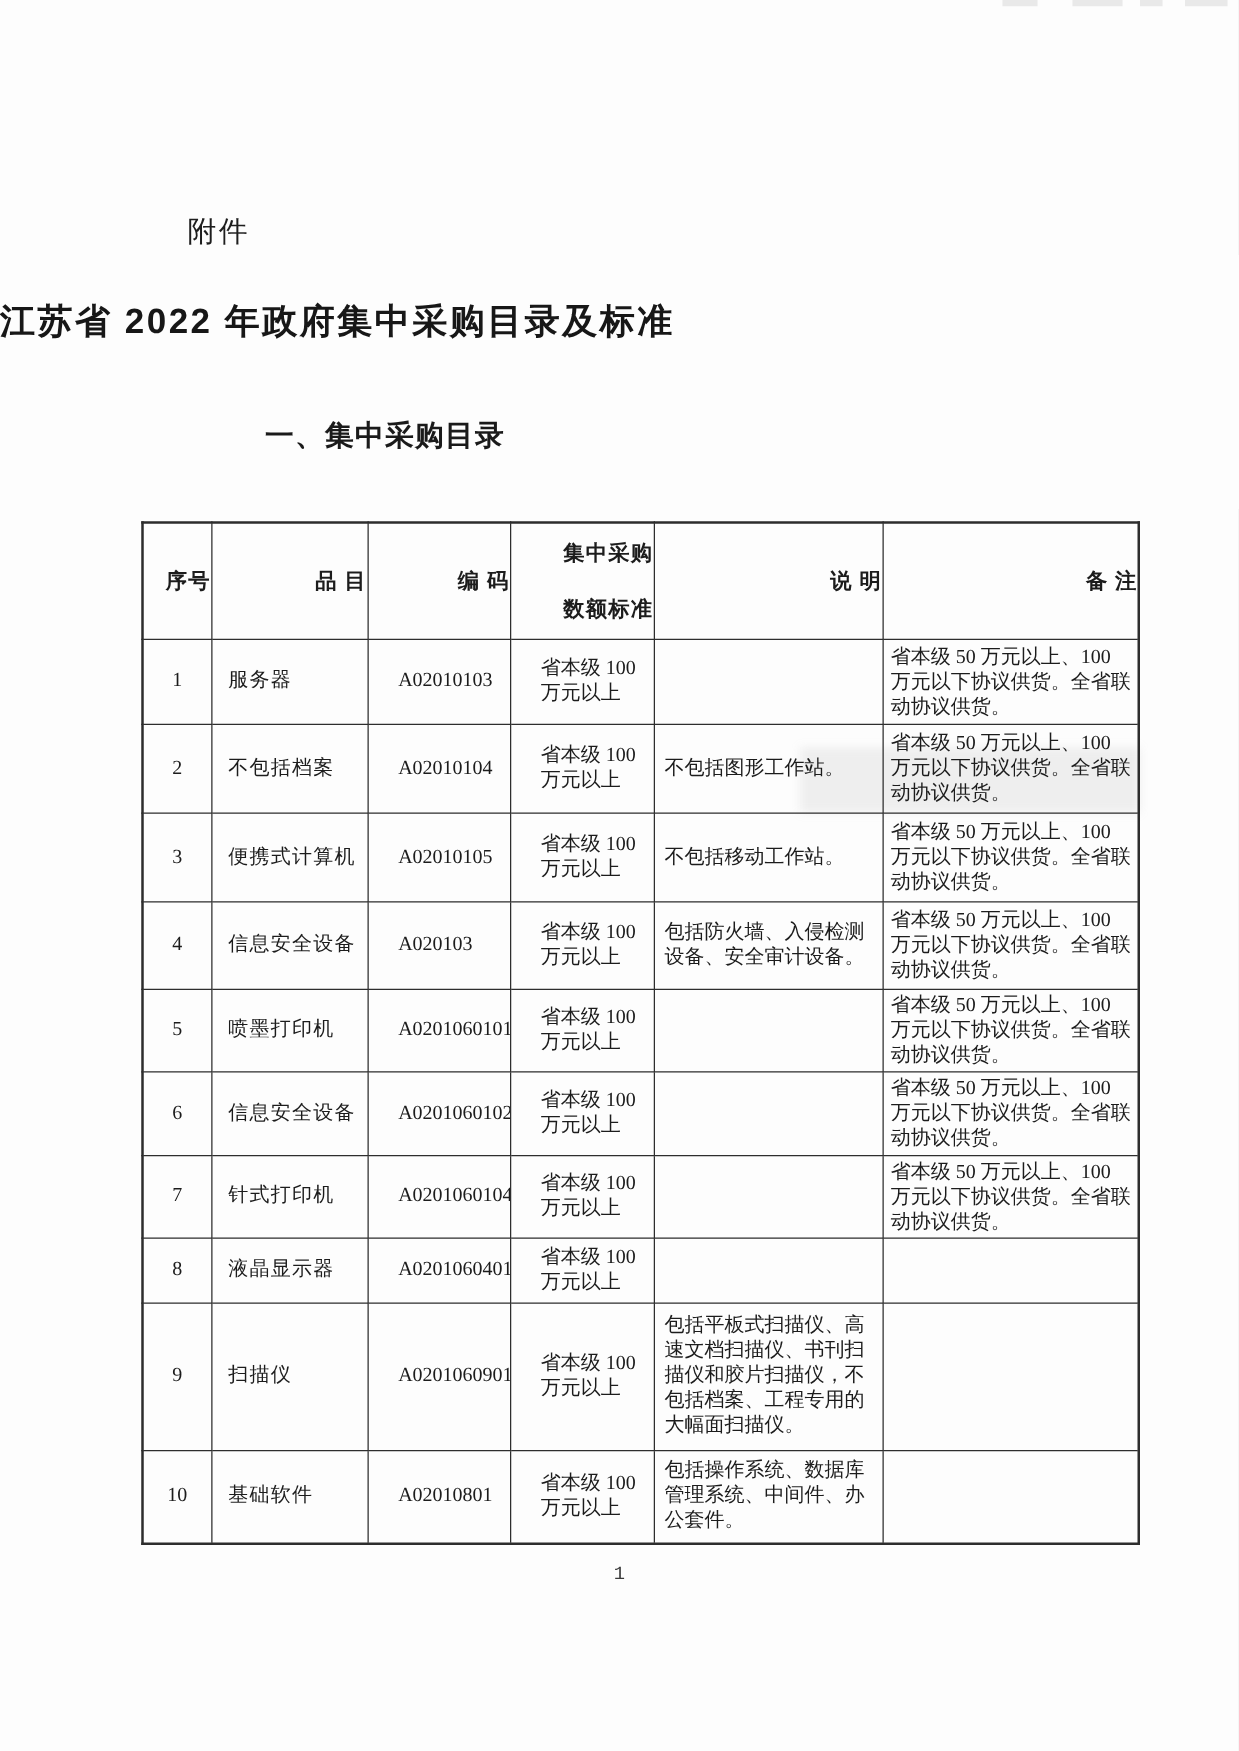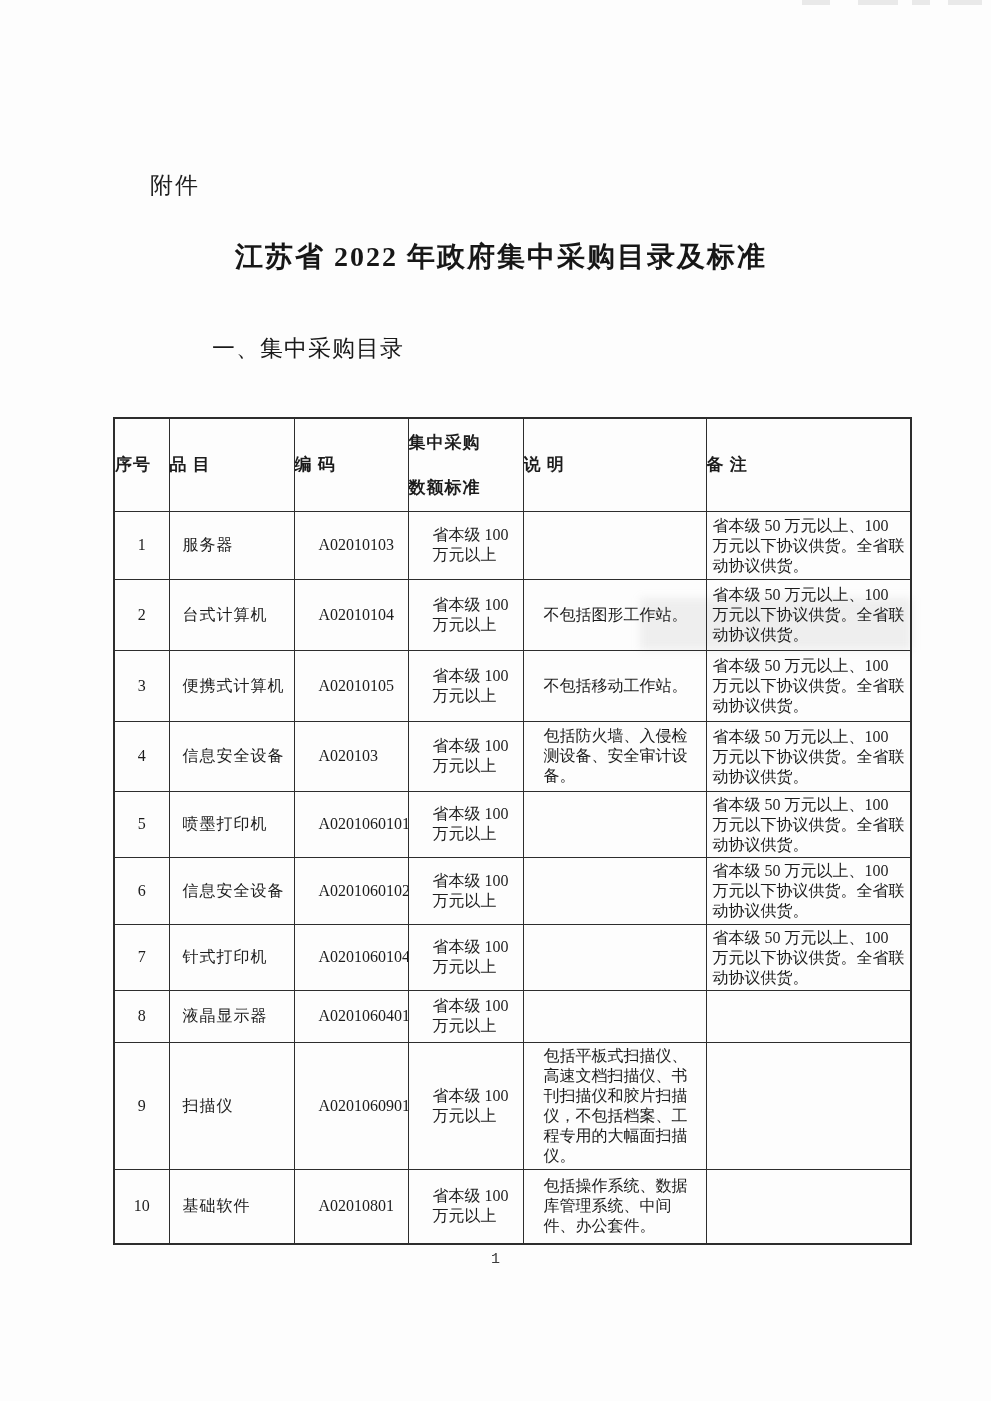--- a/index.html
+++ b/index.html
@@ -39,34 +39,32 @@
     font-family: "Liberation Sans", "DejaVu Sans", sans-serif;
     font-weight: 500;
     font-size: 23px;
     letter-spacing: 2px;
     margin-top: 20px;
   }
   .doc-title {
     position: absolute;
     left: 0; right: 0;
     top: 238px;
-    text-align: center;
-    font-family: Liberation Serif, serif;
+    font-family: Liberation Sans, sans-serif;
     font-weight: 700;
     font-size: 28px;
     letter-spacing: 2px;
     color: #171717;
-    padding-left: 11px;
   }
   .section-heading {
     position: absolute;
     left: 212px;
     top: 333px;
     font-family: "Liberation Sans", "DejaVu Sans", sans-serif;
-    font-weight: 400;
+    font-weight: 700;
     font-size: 23px;
     letter-spacing: 1px;
     color: #1a1a1a;
   }
   .intro {
     position: absolute;
     left: 212px;
     top: 379px;
     font-size: 22px;
     letter-spacing: .5px;
@@ -85,30 +83,30 @@
   table.catalog th, table.catalog td {
     border: 1px solid #2d2d2d;
     vertical-align: middle;
     color: #1c1c1c;
     overflow: hidden;
   }
   table.catalog thead tr { height: 93px; }
   table.catalog th {
     font-weight: 700;
     font-size: 17px;
-    text-align: left;
+    text-align: right;
     letter-spacing: 1px;
   }
   th .hdr-line + .hdr-line { margin-top: 22px; }
   table.catalog td { font-size: 16px; line-height: 20px; }
   td.c-no   { text-align: center; font-size: 16px; }
   td.c-item { padding-left: 13px; letter-spacing: 1px; margin-top: 16px; }
   td.c-code { padding-left: 24px; font-size: 16px; }
   td.c-std  { padding: 2px 6px 2px 24px; }
-  td.c-desc { padding: 3px 5px 3px 20px; font-size: 16px; line-height: 22px; }
+  td.c-desc { padding: 3px 5px 3px 8px; font-size: 16px; line-height: 22px; }
   td.c-rem  { padding: 3px 3px 2px 6px; font-size: 15.5px; line-height: 17.5px; vertical-align: middle; }
   tbody tr:nth-child(1)  { height: 68px; }
   tbody tr:nth-child(2)  { height: 71px; }
   tbody tr:nth-child(3)  { height: 71px; }
   tbody tr:nth-child(4)  { height: 70px; }
   tbody tr:nth-child(5)  { height: 63px; }
   tbody tr:nth-child(6)  { height: 67px; }
   tbody tr:nth-child(7)  { height: 65px; }
   tbody tr:nth-child(8)  { height: 52px; }
   tbody tr:nth-child(9)  { height: 118px; }
@@ -167,21 +165,21 @@
       <tr>
         <td class="c-no">1</td>
         <td class="c-item">服务器</td>
         <td class="c-code">A02010103</td>
         <td class="c-std">省本级 100 万元以上</td>
         <td class="c-desc"></td>
         <td class="c-rem">省本级 50 万元以上、100 万元以下协议供货。全省联动协议供货。</td>
       </tr>
       <tr>
         <td class="c-no">2</td>
-        <td class="c-item">台式计算机</td>
+        <td class="c-item">不包括档案</td>
         <td class="c-code">A02010104</td>
         <td class="c-std">省本级 100 万元以上</td>
         <td class="c-desc">不包括图形工作站。</td>
         <td class="c-rem">省本级 50 万元以上、100 万元以下协议供货。全省联动协议供货。</td>
       </tr>
       <tr>
         <td class="c-no">3</td>
         <td class="c-item">便携式计算机</td>
         <td class="c-code">A02010105</td>
         <td class="c-std">省本级 100 万元以上</td>

